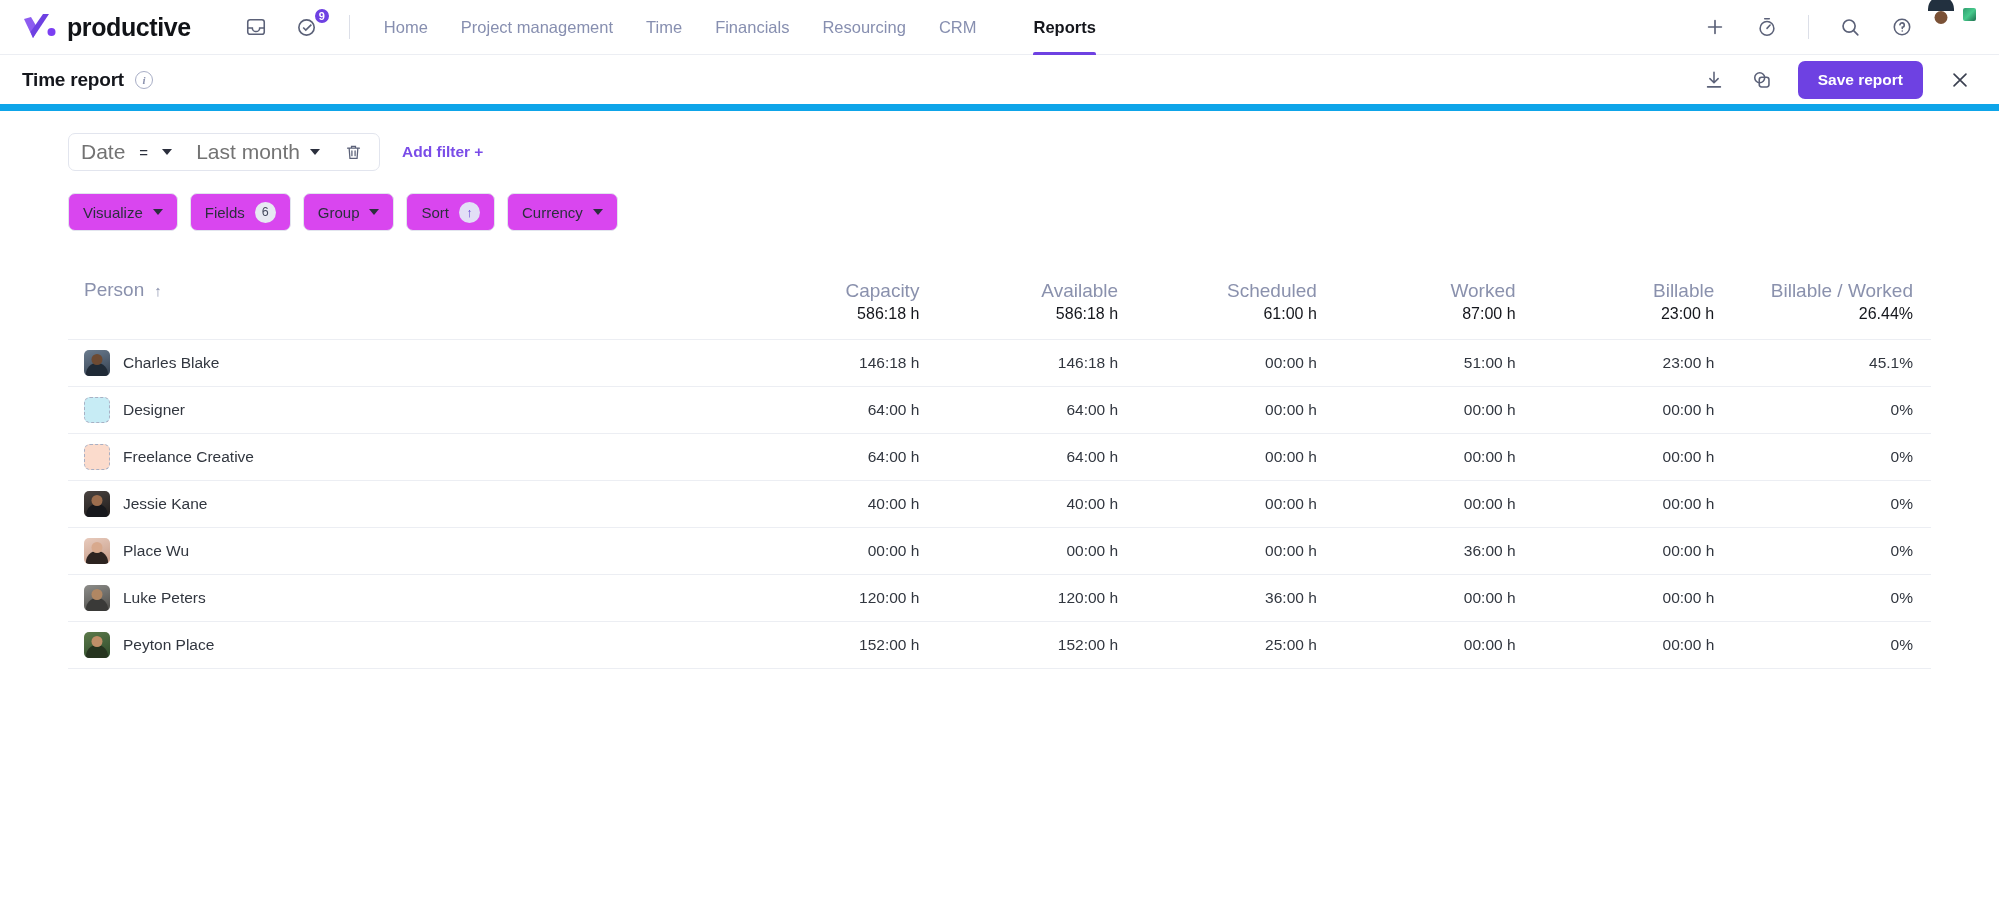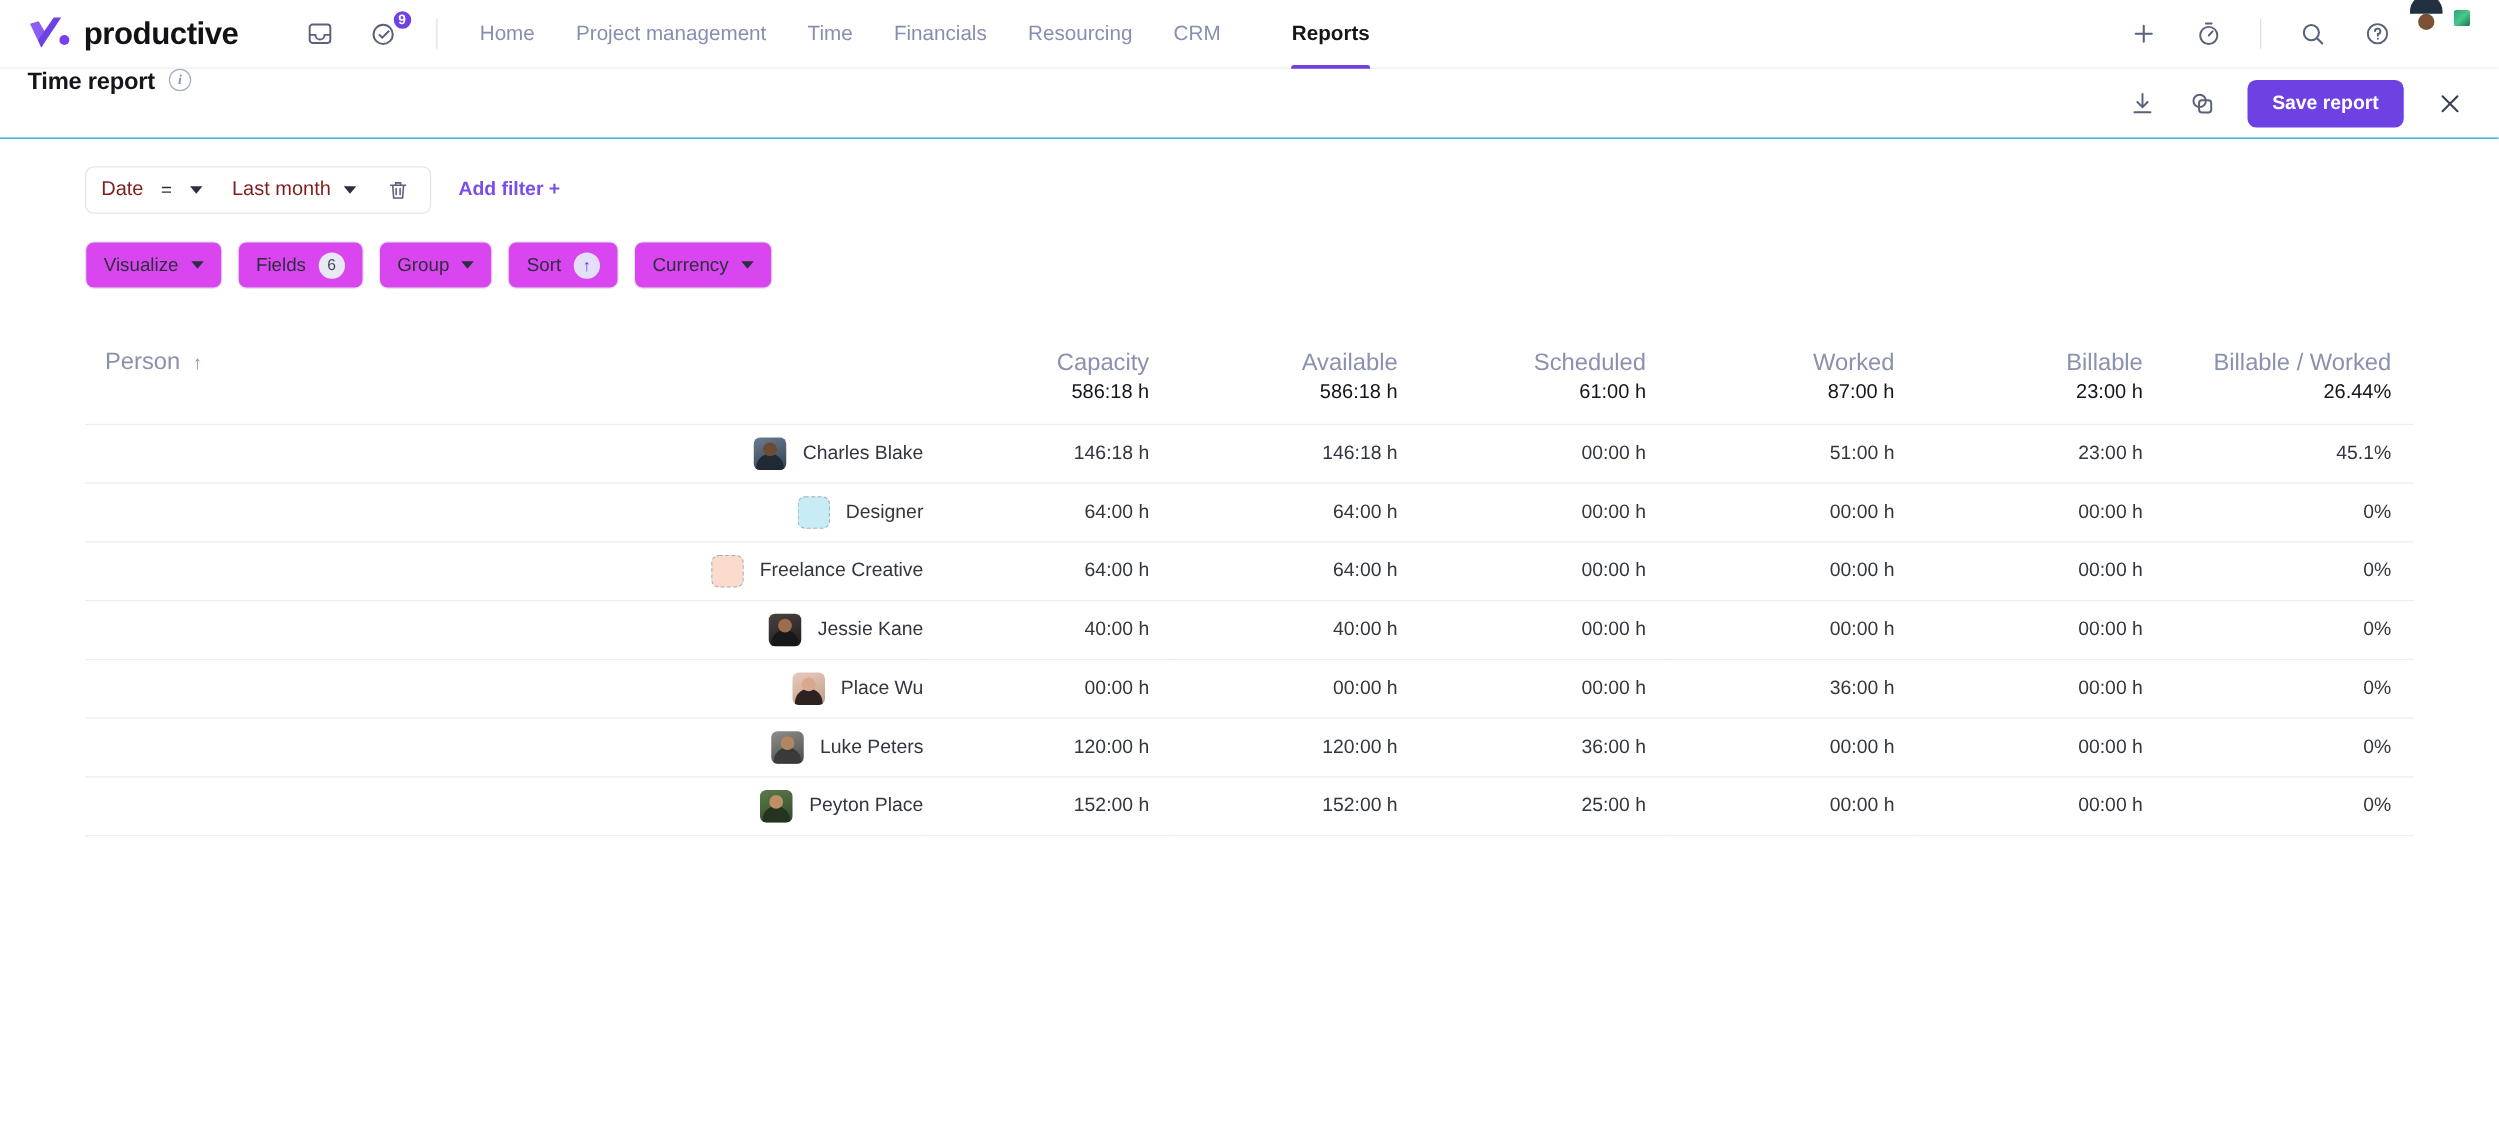--- a/index.html
+++ b/index.html
@@ -75,23 +75,23 @@
   .avatar-status {
     position: absolute; right: -5px; top: -5px;
     width: 17px; height: 17px; border-radius: 4px;
     background: linear-gradient(135deg,#2f9e6f 0%,#47c98c 50%,#1d6f4e 100%);
     border: 2px solid #fff;
   }
 
   
   .report-head {
     height: 56px;
-    display: flex; 
+    display: flex; align-items: center;
     padding: 0 26px 0 22px;
-    border-bottom: 1px solid #0ea5e9;
+    border-bottom: 7px solid #0ea5e9;
   }
   .report-title {
     font-size: 19px; font-weight: bold; color: #14161c;
     letter-spacing: -0.2px;
   }
   .info-icon {
     width: 18px; height: 18px; border-radius: 50%;
     border: 1.6px solid #a8aec6; color: #8a91ad;
     font-size: 11px; font-style: italic; font-weight: bold;
     display: flex; align-items: center; justify-content: center;
@@ -110,21 +110,21 @@
 
   
   .filter-row { padding: 22px 0 0 68px; display: flex; align-items: center; gap: 22px; }
   .filter-pill {
     display: flex; align-items: center;
     border: 1px solid #e2e5ee; border-radius: 7px;
     height: 38px; padding: 0 4px 0 0; background: #fff;
   }
   .fp-seg {
     display: flex; align-items: center; gap: 10px;
-    font-size: 16px; color: #7f1d1d; padding: 0 12px;
+    font-size: 21px; color: #737373; padding: 0 12px;
     height: 100%; cursor: pointer;
   }
   .fp-op { font-size: 15px; color: #2b2f3d; padding: 0 2px; }
   .caret {
     width: 0; height: 0;
     border-left: 5px solid transparent; border-right: 5px solid transparent;
     border-top: 6px solid #2b2f3d;
   }
   .fp-trash { padding: 0 12px; display:flex; align-items:center; cursor:pointer; color:#5b6178;}
   .add-filter {
@@ -169,21 +169,21 @@
   .th-num .th-label { display: block; line-height: 1.28; }
   .th-total {
     display: block; font-size: 16px; font-weight: normal;
     color: #14161c; margin-top: 2px;
   }
   .sort-arrow { color: #8a91ad; font-size: 15px; line-height: 1; }
 
   tbody tr { border-bottom: 1px solid #eceef3; }
   tbody td { height: 47px; font-size: 15.5px; color: #31363f; }
   .td-person { text-align: left; }
-  .person-cell { display: flex; align-items: center; gap: 13px; padding-left: 16px; justify-content: flex-end; }
+  .person-cell { display: flex; align-items: center; gap: 13px; padding-left: 16px; }
   .td-num { text-align: right; padding-right: 18px; color: #31363f; }
 
   .pavatar { width: 26px; height: 26px; border-radius: 5px; overflow: hidden; flex: 0 0 auto; position: relative; }
   .pavatar.ph { border: 1.5px dashed #a9b0c4; border-radius: 6px; }
   .pa-face { position: absolute; left: 50%; top: 15%; width: 11px; height: 11px; border-radius: 50%; transform: translateX(-50%); }
   .pa-body { position: absolute; left: 50%; bottom: 0; width: 22px; height: 13px; border-radius: 11px 11px 0 0; transform: translateX(-50%); }
 
   .a-charles { background: linear-gradient(160deg,#6b7c8f,#34404f); }
   .a-charles .pa-face { background: #6d4a32; }
   .a-charles .pa-body { background: #1f2a36; }

